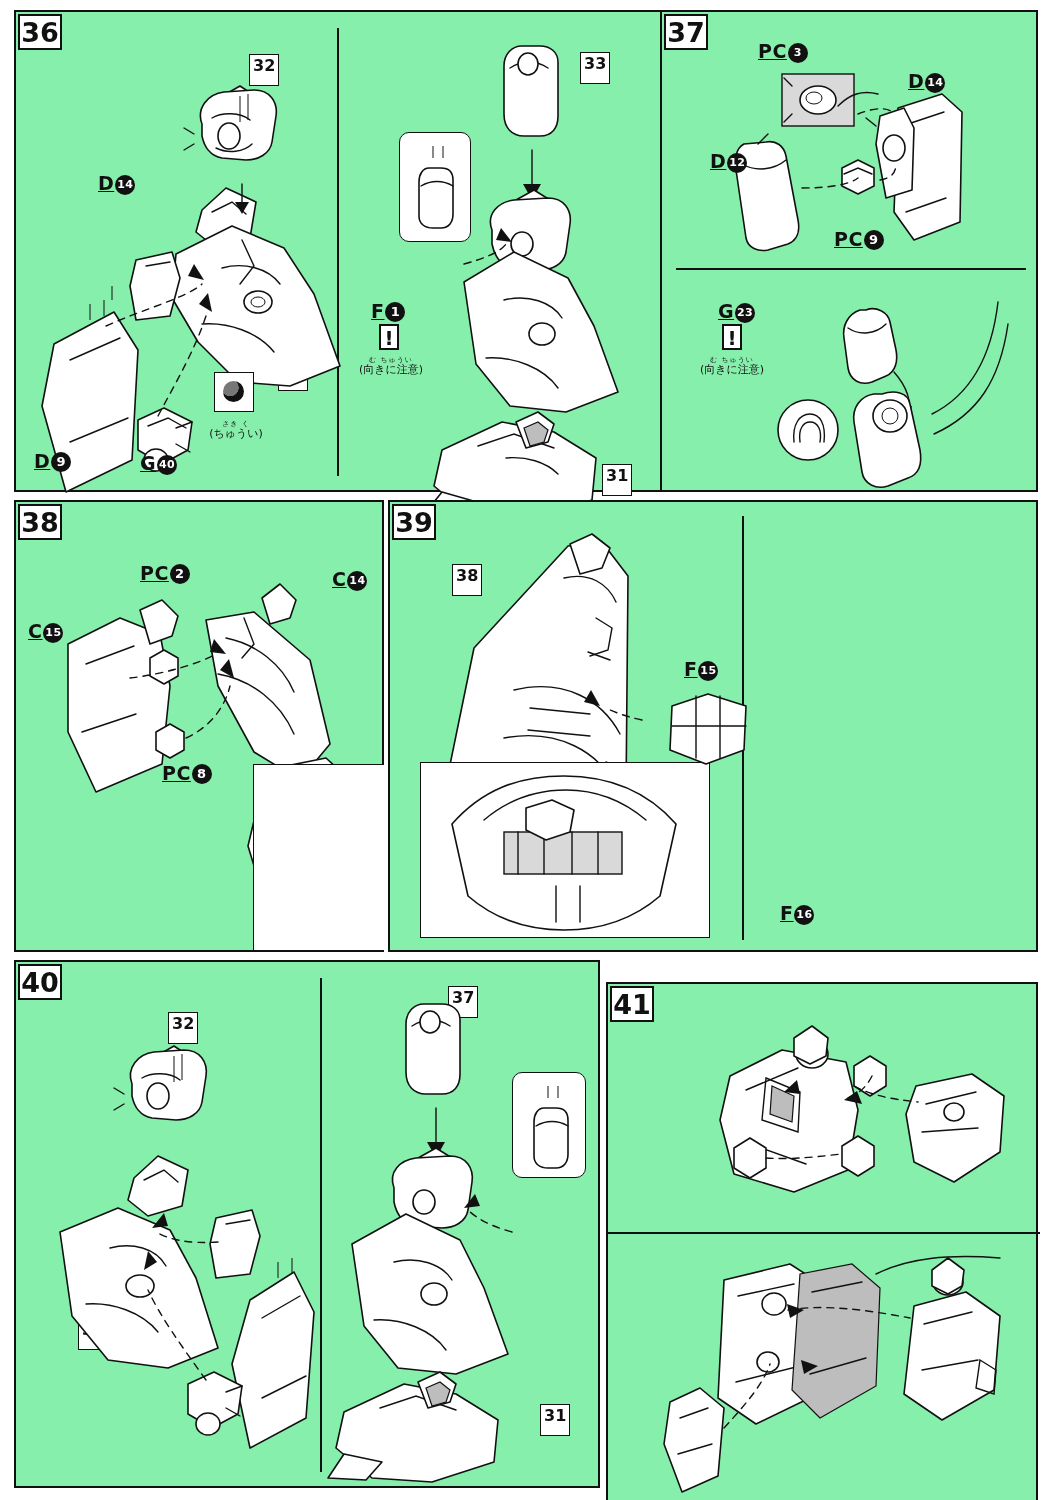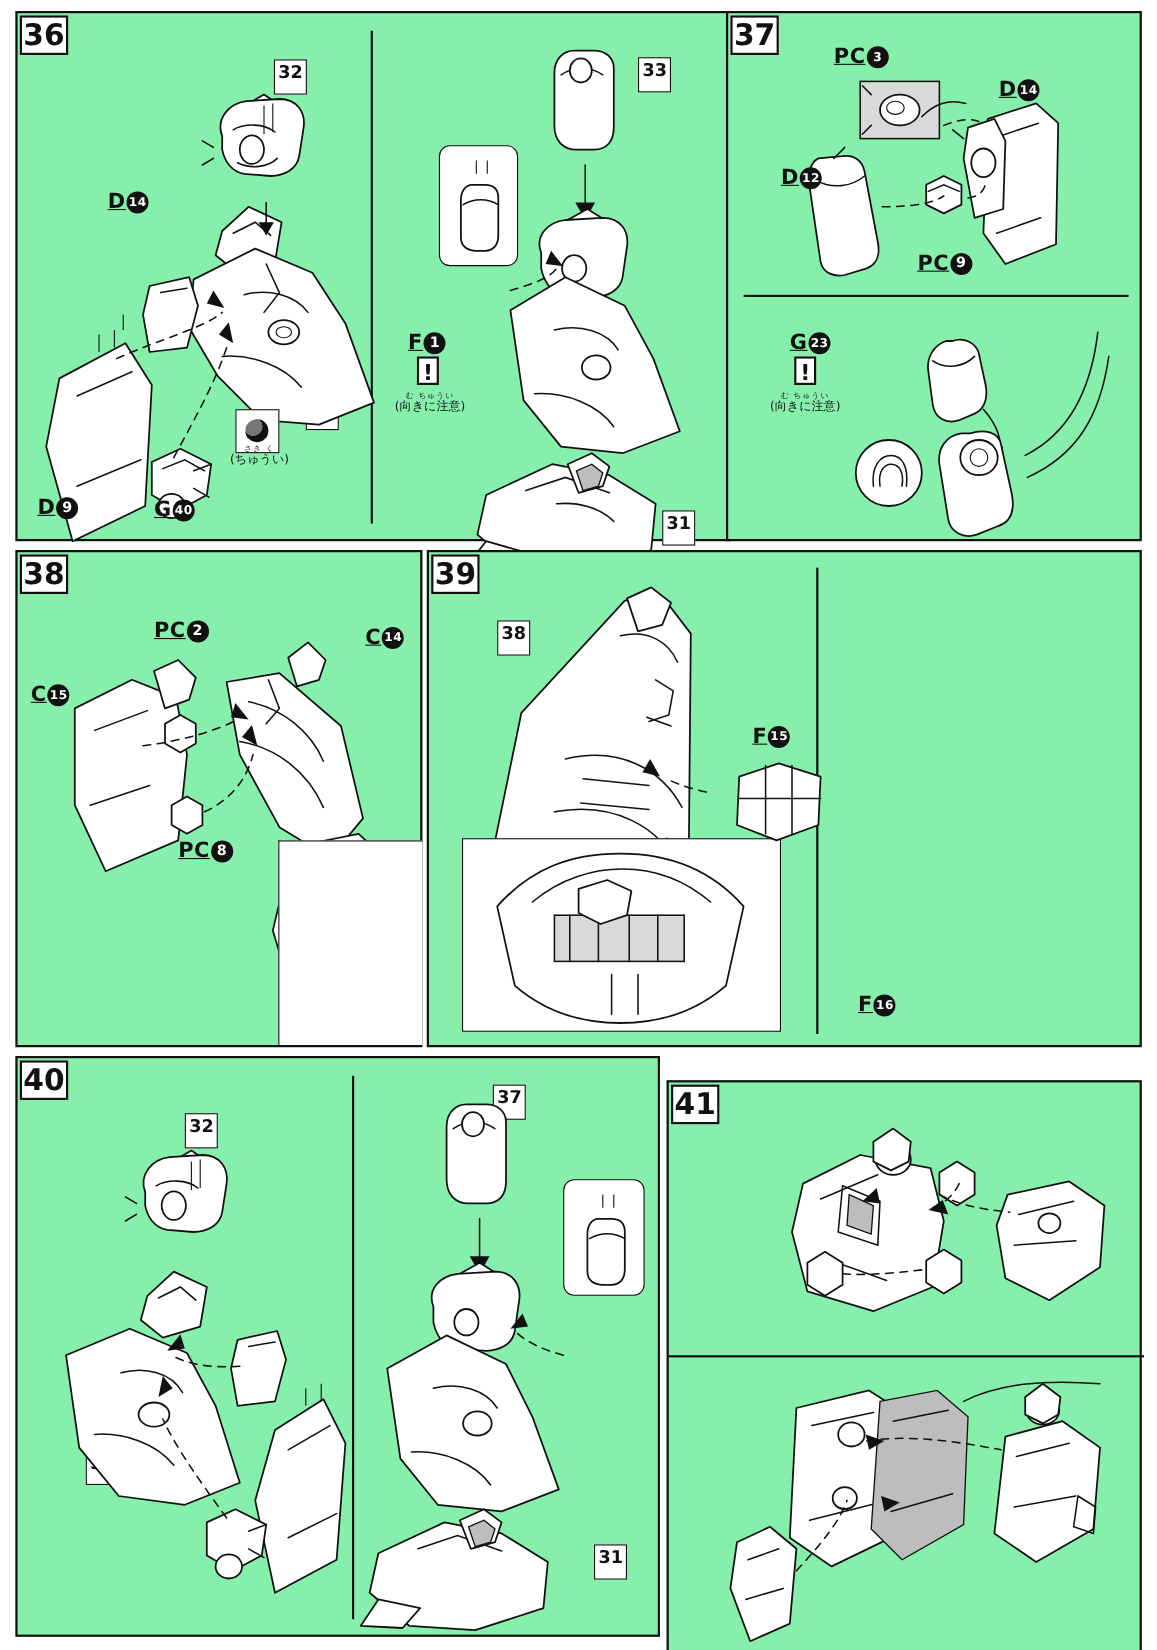--- a/index.html
+++ b/index.html
@@ -118,21 +118,21 @@
     <div class="plabel" style="left:18px;top:438px;">
       <span>D</span><span class="cir">9</span>
     </div>
     <div class="plabel" style="left:124px;top:440px;">
       <span>G</span><span class="cir cirS">40</span>
     </div>
 
     <div class="notebox" style="left:198px;top:360px;">
       <div class="dot hollow"></div>
     </div>
-    <div class="jp" style="left:180px;top:392px;width:80px;text-align:center;">
+    <div class="jp" style="left:180px;top:408px;width:80px;text-align:center;">
       <span class="ruby">さき    く</span>
       <span>(ちゅうい)</span>
     </div>
 
     <div class="refbox" style="left:564px;top:40px;">33</div>
     <div class="refbox" style="left:586px;top:452px;">31</div>
 
     <div class="art" style="left:330px;top:20px;">
       <svg width="320" height="450" viewBox="0 0 320 450">
 

